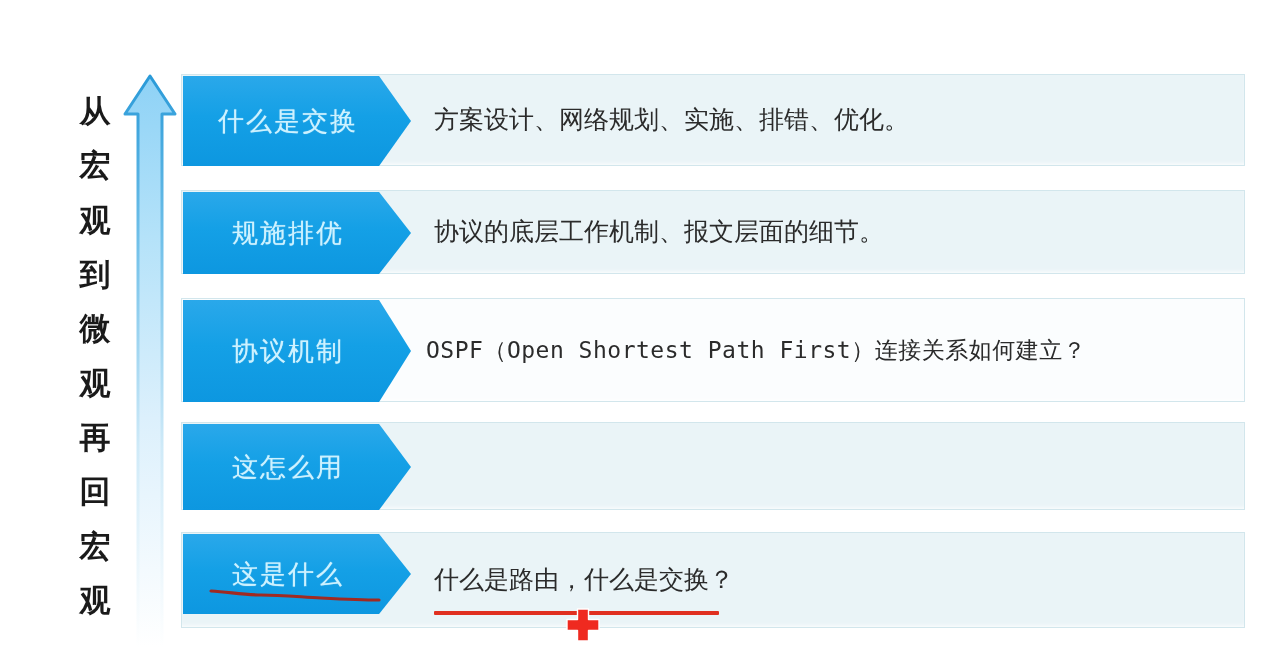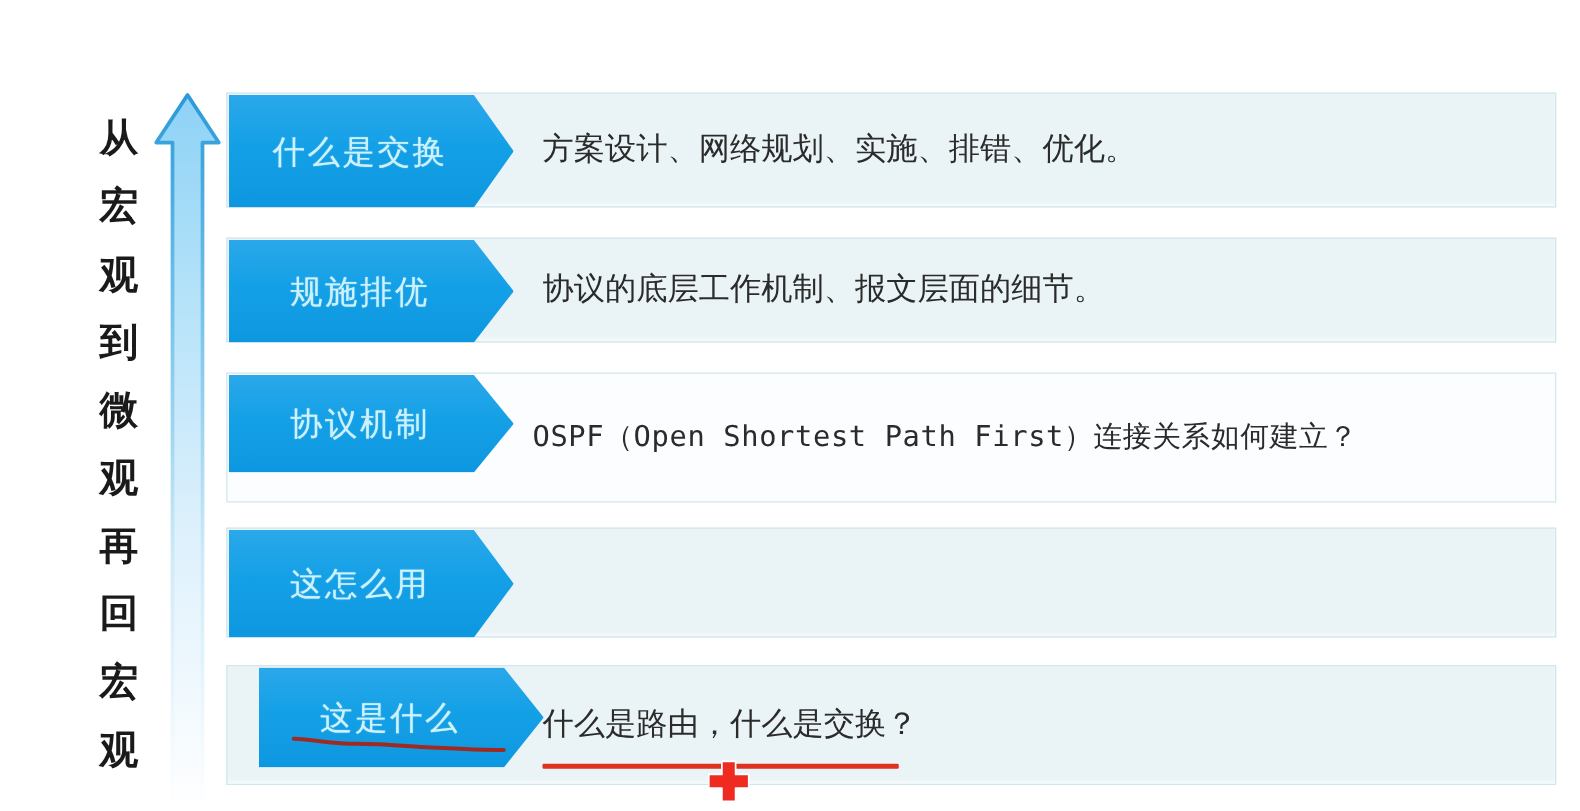--- a/index.html
+++ b/index.html
@@ -212,40 +212,40 @@
           <span class="chev-label">规施排优</span>
         </div>
         <div class="body-text">
           <div class="body-line">协议的底层工作机制、报文层面的细节。</div>
         </div>
       </div>
     </div>
 
     <div class="row" style="top:224px; height:104px; background:#fbfdfe;">
       <div class="row-inner">
-        <div class="chev" style="height:78px;">
+        <div class="chev" style="height:102px;">
           <span class="chev-label">协议机制</span>
         </div>
         <div class="body-text" style="left:244px;">
           <div class="body-line mono">OSPF（Open Shortest Path First）连接关系如何建立？</div>
         </div>
       </div>
     </div>
 
     <div class="row" style="top:348px; height:88px;">
       <div class="row-inner">
         <div class="chev" style="height:86px;">
           <span class="chev-label">这怎么用</span>
         </div>
       </div>
     </div>
 
     <div class="row" style="top:458px; height:96px;">
       <div class="row-inner">
-        <div class="chev" style="height:80px;margin-left:24px;">
+        <div class="chev" style="height:80px;">
           <span class="chev-label">这是什么</span>
           <svg class="chev-squiggle" viewBox="0 0 172 14" preserveAspectRatio="none">
             <path d="M2,3 C20,4 34,7 52,7 C72,7 92,9 112,10 C132,11 152,12 170,12" fill="none" stroke="#a02a22" stroke-width="3.2" stroke-linecap="round"></path>
           </svg>
         </div>
         <div class="body-text">
           <div class="body-line">什么是路由，什么是交换？</div>
         </div>
         <div class="text-underline"></div>
       </div>

